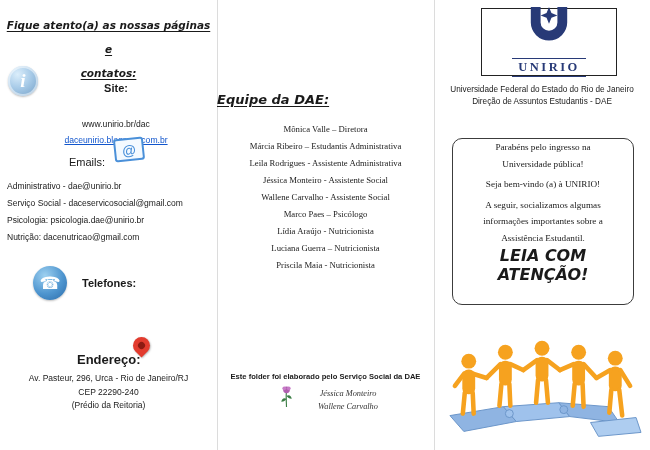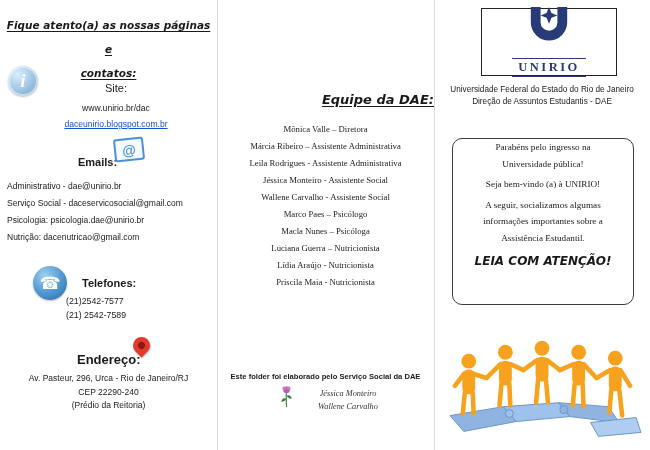--- a/index.html
+++ b/index.html
@@ -15,58 +15,58 @@
   .u{text-decoration:underline;text-underline-offset:2px}
 
   
   .l-heading{position:absolute;top:13px;left:6px;width:205px;font-size:10.5px;line-height:24px;text-align:center}
   .info-icon{position:absolute;top:66px;left:8px;width:30px;height:30px;border-radius:50%;
     background:radial-gradient(circle at 32% 28%,#dbeefb 0%,#a8cbe8 45%,#6f9cc4 100%);
     box-shadow:inset 0 0 0 2px rgba(255,255,255,.5),0 1px 2px rgba(0,0,0,.25);
     color:#fff;font-family:"Liberation Serif",serif;font-style:italic;font-weight:bold;font-size:19px;
     display:flex;align-items:center;justify-content:center}
   .site-block{position:absolute;top:82px;left:38px;width:156px;text-align:center}
-  .site-label{font-size:11px;font-weight:normal;margin-bottom:9px}
+  .site-label{font-size:11px;font-weight:bold;margin-bottom:25px}
   .site-url{font-size:8.6px;margin-bottom:6px;color:#222}
   .blog-url{display:block;font-size:8.6px;color:#1155cc;text-decoration:underline;cursor:pointer}
-  .emails-label{position:absolute;top:156px;left:78px;font-size:11px;font-weight:bold}
+  .emails-label{position:absolute;top:156px;left:69px;font-size:11px;font-weight:normal}
   .email-icon{position:absolute;top:138px;left:114px;width:30px;height:23px;border:2px solid #4a90d9;border-radius:3px;
     transform:rotate(-6deg);display:flex;align-items:center;justify-content:center;color:#4a90d9;font-weight:bold;
     font-size:14px;background:#f4faff}
   .emails-list{position:absolute;top:178px;left:7px;width:206px;font-size:8.5px;line-height:17px}
   .phone-icon{position:absolute;top:266px;left:33px;width:34px;height:34px;border-radius:50%;
     background:radial-gradient(circle at 35% 28%,#9dd0f0 0%,#4e95cf 55%,#2a6aa8 100%);
     color:#fff;display:flex;align-items:center;justify-content:center;font-size:17px;box-shadow:0 1px 2px rgba(0,0,0,.25)}
   .phones-label{position:absolute;top:277px;left:82px;font-size:11px;font-weight:bold}
   .phones-list{position:absolute;top:294px;left:66px;font-size:8.8px;line-height:14px}
   .pin{position:absolute;top:337px;left:133px;width:17px;height:17px;background:#e23b2e;border-radius:50% 50% 50% 0;
     transform:rotate(-45deg);box-shadow:0 1px 2px rgba(0,0,0,.3)}
   .pin::after{content:"";position:absolute;top:5px;left:5px;width:7px;height:7px;border-radius:50%;background:#8c1a12}
   .addr-label{position:absolute;top:352px;left:77px;font-size:13px;font-weight:bold}
   .addr-list{position:absolute;top:372px;left:0;width:217px;text-align:center;font-size:8.5px;line-height:13.5px}
 
   
-  .team-heading{position:absolute;top:92px;left:0;width:100%;text-align:right;font-size:13px}
+  .team-heading{position:absolute;top:92px;left:0;width:100%;text-align:left;font-size:13px}
   .team-list{position:absolute;top:121px;left:0;width:100%;text-align:center;font-size:8.7px;line-height:17px;font-family:"Liberation Serif",serif}
   .credit{position:absolute;top:372px;left:0;width:100%;text-align:center;font-size:7.6px;font-weight:bold}
   .flower{position:absolute;top:385px;left:62px}
   .signatures{position:absolute;top:388px;left:76px;width:110px;text-align:center;font-size:8.3px;font-style:italic;
     font-family:"Liberation Serif",serif;line-height:12.5px;color:#333}
 
   
   .logo-box{position:absolute;top:8px;left:47px;width:136px;height:68px;border:1px solid #222;background:#fff;
     display:flex;flex-direction:column;align-items:center;justify-content:center;gap:12px}
   .logo-word{font-family:"Liberation Serif",serif;font-weight:bold;color:#283a77;font-size:12.5px;letter-spacing:2.5px;
     border-top:1px solid #283a77;border-bottom:1px solid #283a77;padding:1px 6px;line-height:1.2}
   .university{position:absolute;top:84px;left:0;width:100%;text-align:center;font-size:8.2px;font-weight:normal;line-height:11.5px}
   .welcome-box{position:absolute;top:138px;left:18px;width:182px;height:167px;border:1.5px solid #3c3c3c;border-radius:10px;
     text-align:center;font-family:"Liberation Serif",serif;font-size:9.2px;padding-top:0;background:#fff}
   .wline{line-height:16.5px}
   .wgap{margin-top:4px}
-  .attention{margin-top:8px;font-size:12px}
+  .attention{font-size:16px}
   .illustration{position:absolute;top:306px;left:10px;width:198px;height:138px}
 </style>
 </head>
 <body>
 
 <div class="brochure">
 
   <div class="panel p-left">
     <div class="l-heading hand">
       <span class="u">Fique atento(a) as nossas páginas e</span><br>
@@ -91,48 +91,43 @@
       <div>Administrativo - dae@unirio.br</div>
       <div>Serviço Social - daceservicosocial@gmail.com</div>
       <div>Psicologia: psicologia.dae@unirio.br</div>
       <div>Nutrição: dacenutricao@gmail.com</div>
     </div>
 
     <div class="phone-icon">
       <span>☎</span>
     </div>
     <div class="phones-label">Telefones:</div>
-    <div class="phones-list">
-      <div>(21)2542-7577</div>
-      <div>(21) 2542-7589</div>
-    </div>
 
     <div class="pin"></div>
     <div class="addr-label">Endereço:</div>
     <div class="addr-list">
       <div>Av. Pasteur, 296, Urca - Rio de Janeiro/RJ</div>
       <div>CEP  22290-240</div>
       <div>(Prédio da Reitoria)</div>
     </div>
   </div>
 
   <div class="fold f1"></div>
 
   <div class="panel p-mid">
     <div class="team-heading hand u">Equipe da DAE:</div>
     <div class="team-list">
       <div>Mônica Valle – Diretora</div>
-      <div>Márcia Ribeiro – Assistente Administrativa</div>
+      <div>Márcia Ribeiro – Estudantis Administrativa</div>
       <div>Leila Rodrigues - Assistente Administrativa</div>
       <div>Jéssica Monteiro - Assistente Social</div>
       <div>Wallene Carvalho - Assistente Social</div>
       <div>Marco Paes – Psicólogo</div>
-      <div>Macla Nunes – Psicóloga</div>
+      <div>Lídia Araújo - Nutricionista</div>
       <div>Luciana Guerra – Nutricionista</div>
-      <div>Lídia Araújo - Nutricionista</div>
       <div>Priscila Maia - Nutricionista</div>
     </div>
     <div class="credit">Este folder foi elaborado pelo Serviço Social da DAE</div>
     <span class="flower">
       <svg viewBox="0 0 20 30" width="15" height="23">
         <path d="M10 8 C9 16 10 24 10 29" stroke="#3a7d44" stroke-width="1.5" fill="none"></path>
         <path d="M10 18 C6 16 4 18 3 22 C7 22 9 20 10 18" fill="#3a7d44"></path>
         <path d="M10 14 C14 12 16 14 17 18 C13 18 11 16 10 14" fill="#3a7d44"></path>
         <circle cx="10" cy="6" r="4.5" fill="#b05fb0"></circle>
         <circle cx="7" cy="4" r="2.5" fill="#c77bc7"></circle>

